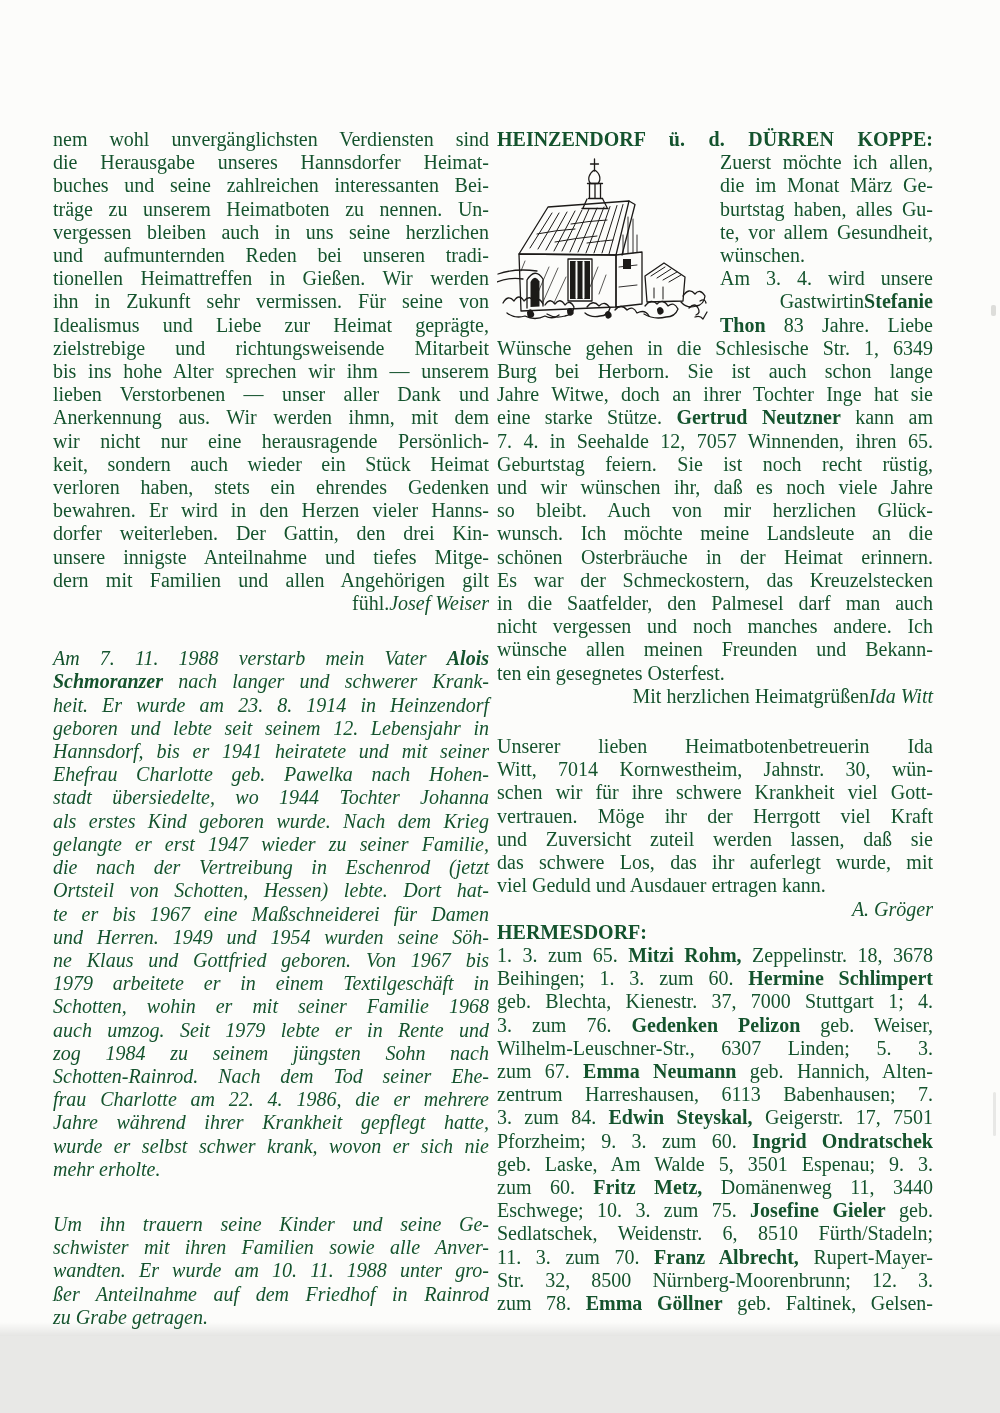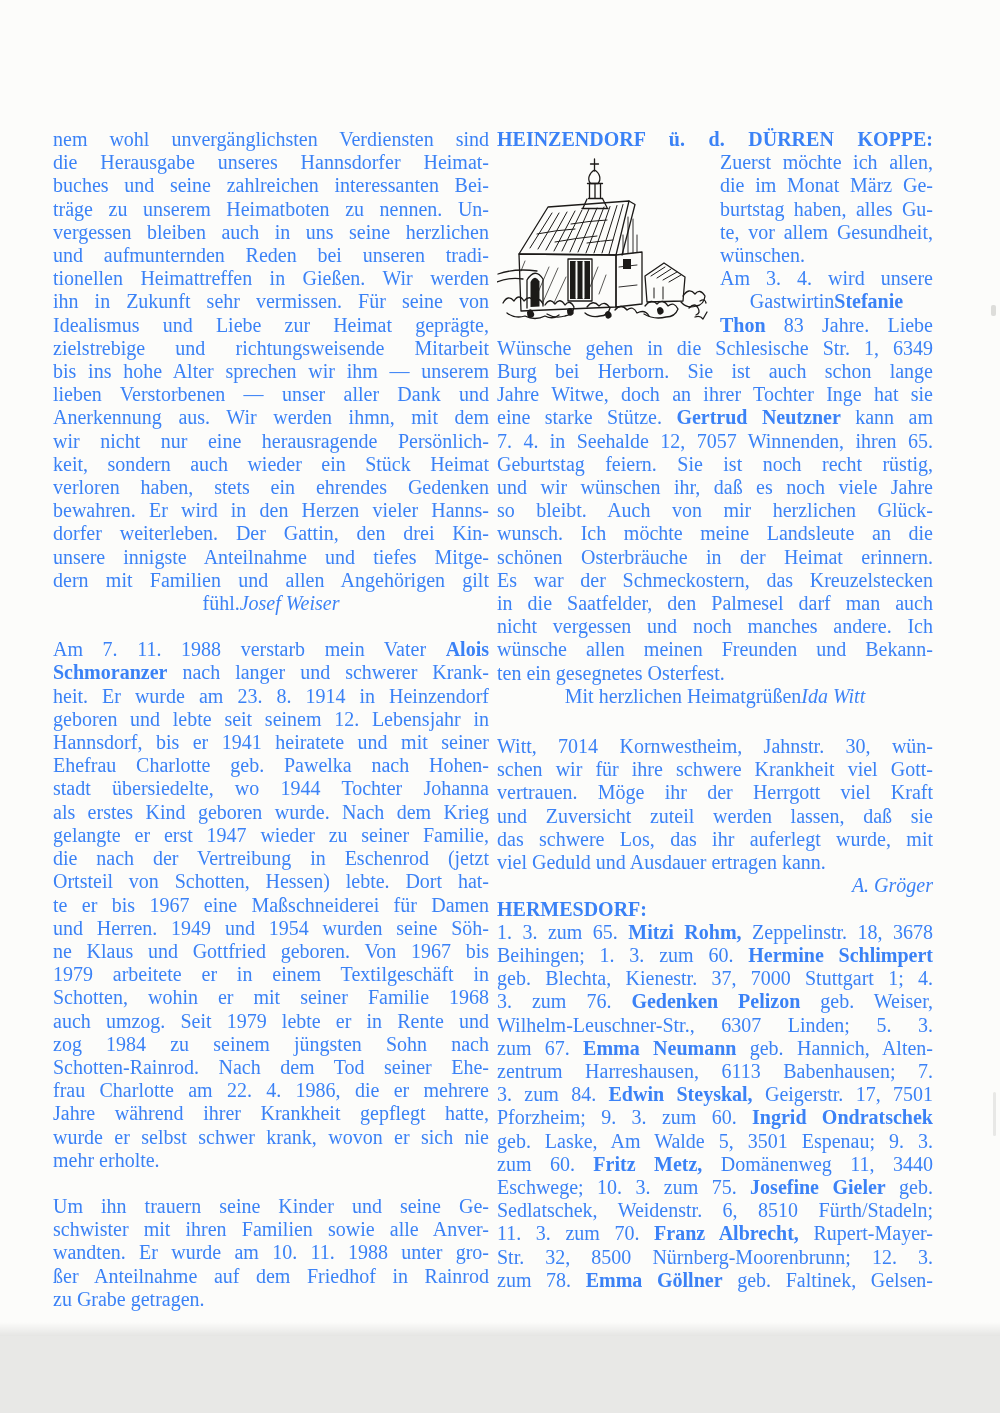--- a/index.html
+++ b/index.html
@@ -4,37 +4,37 @@
 <style>
   html,body{margin:0;padding:0;}
   body{background:#e8e8e6;}
   .page{
     position:relative;
     width:1000px;height:1336px;
     background:#fcfcfa;
     font-family:"Liberation Serif","DejaVu Serif",serif;
     font-size:20px;
     line-height:23.2px;
-    color:#3b82f6;
+    color:#14532d;
     overflow:hidden;
   }
   .col{position:absolute;top:128px;width:436px;}
   .col-left{left:53px;}
   .col-right{left:497px;}
   .ln{
     text-align:justify;
     text-align-last:justify;
     min-height:23.2px;
   }
   .ln.left{text-align-last:left;}
   .ln.right{text-align-last:right;}
-  .ln.split{display:flex;justify-content:center;text-align-last:auto;}
+  .ln.split{display:flex;justify-content:flex-end;text-align-last:auto;}
   .b{font-weight:bold;}
   .i{font-style:italic;}
-  .gap{margin-top:23px;}
+  .gap{margin-top:32px;font-style:italic;}
   .s2gap{margin-top:27px;}
   .chapel{
     float:left;
     width:215px;height:172px;
     margin:4px 8px 2px 0;
   }
   .pagenum{
     position:absolute;left:53px;top:1380px;
     font-size:20px;
   }
@@ -228,20 +228,21 @@
             <div class="ln fill"><span>wünsche allen meinen Freunden und Bekann-</span></div>
             <div class="ln left"><span>ten ein gesegnetes Osterfest.</span></div>
             <div class="ln split">
               <span><span>Mit herzlichen Heimatgrüßen</span></span>
               <span><span class="i">Ida Witt</span></span>
             </div>
           </div>
       </div>
     </div>
     <div class="section s2gap">
+        <div class="ln fill"><span>Unserer lieben Heimatbotenbetreuerin Ida</span></div>
         <div class="ln fill"><span>Witt, 7014 Kornwestheim, Jahnstr. 30, wün-</span></div>
         <div class="ln fill"><span>schen wir für ihre schwere Krankheit viel Gott-</span></div>
         <div class="ln fill"><span>vertrauen. Möge ihr der Herrgott viel Kraft</span></div>
         <div class="ln fill"><span>und Zuversicht zuteil werden lassen, daß sie</span></div>
         <div class="ln fill"><span>das schwere Los, das ihr auferlegt wurde, mit</span></div>
         <div class="ln left"><span>viel Geduld und Ausdauer ertragen kann.</span></div>
         <div class="ln right"><span class="i">A. Gröger</span></div>
       </div>
     <div class="section">
       <div>

